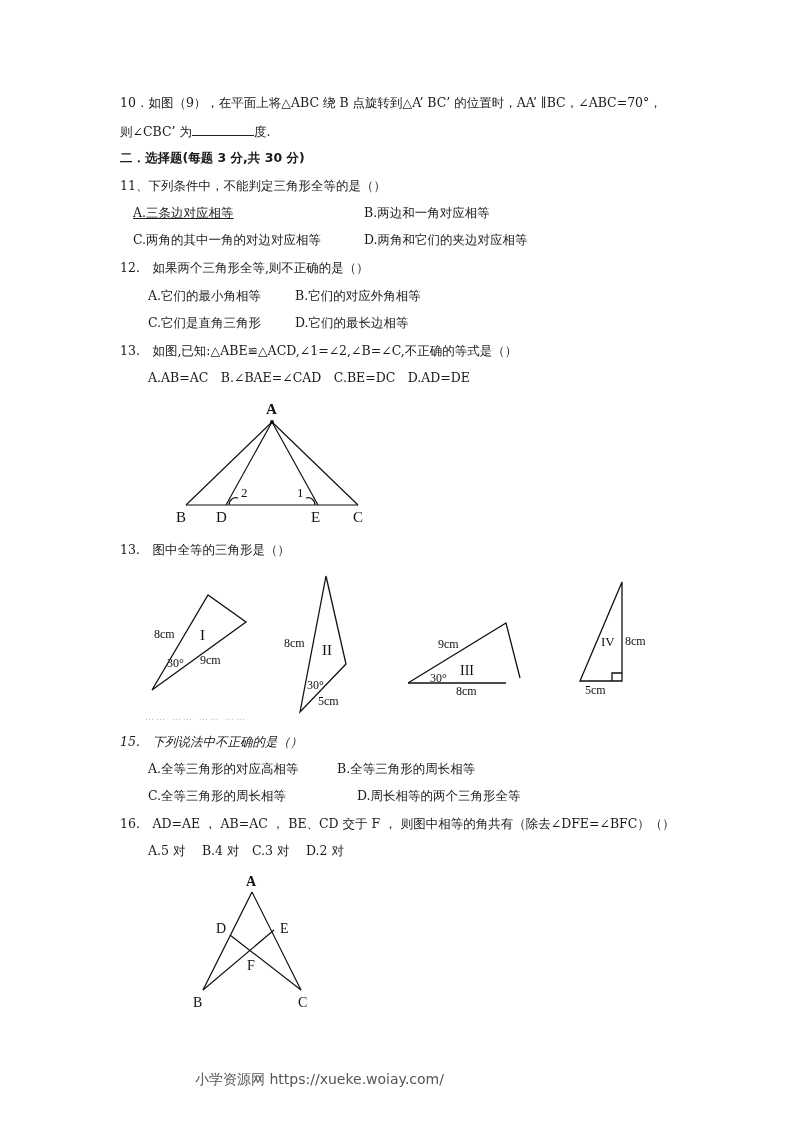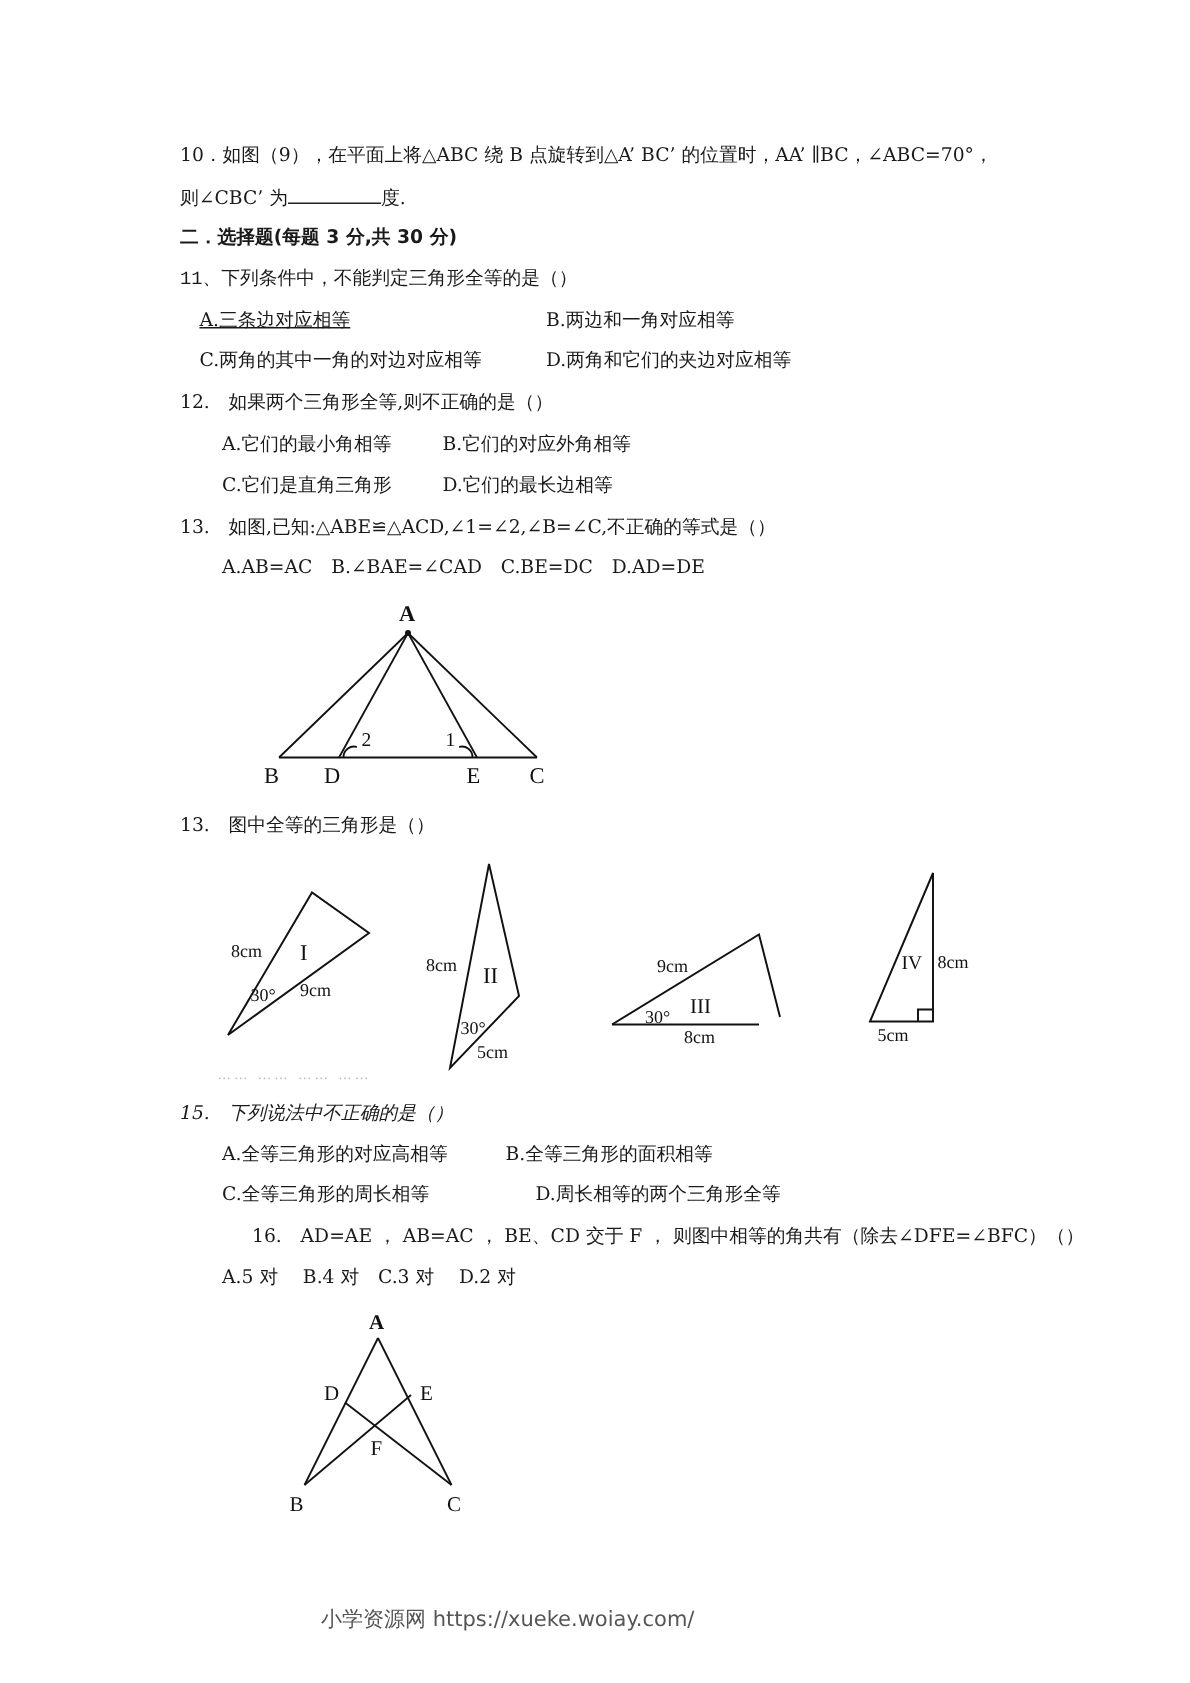--- a/index.html
+++ b/index.html
@@ -4,34 +4,34 @@
 <style>
   html, body { margin:0; padding:0; background:#ffffff; }
   body { width:793px; height:1122px; position:relative; overflow:hidden;
          font-family:"DejaVu Serif","Liberation Serif",serif; color:#1a1a1a; }
   .line { position:absolute; font-size:12.5px; white-space:nowrap; line-height:16px; }
   .bold { font-family:"DejaVu Sans","Liberation Sans",sans-serif; font-weight:bold; font-size:12.5px;text-align:center; }
   .blank { display:inline-block; width:62px; border-bottom:1px solid #222; height:12px; vertical-align:baseline; }
   svg { position:absolute; overflow:visible; }
   svg text { font-family:"Liberation Serif","DejaVu Serif",serif; fill:#111; }
   .footer { position:absolute; left:0; width:639px; top:1071px; text-align:center;
-            font-family:"DejaVu Sans","Liberation Sans",sans-serif; font-size:14px; color:#555;padding-left:19px; }
+            font-family:"DejaVu Sans","Liberation Sans",sans-serif; font-size:14px; color:#555; }
   .faded { color:#bbb; font-size:9px; letter-spacing:2px; }
 </style>
 </head>
 <body>
 
 <div class="line" style="left:120px;top:95px;text-align:right;">10．如图（9），在平面上将△ABC 绕 B 点旋转到△A’ BC’ 的位置时，AA’ ∥BC，∠ABC=70°，</div>
 <div class="line" style="left:120px;top:123px;">
   <span>则∠CBC’ 为</span><span class="blank"></span><span>度.</span>
 </div>
 
 <div class="line bold" style="left:120px;top:150px;">二．选择题(每题 3 分,共 30 分)</div>
 
-<div class="line" style="left:120px;top:178px;font-family:Liberation Mono, monospace;">11、下列条件中，不能判定三角形全等的是（）</div>
+<div class="line" style="left:120px;top:178px;">11、下列条件中，不能判定三角形全等的是（）</div>
 <div class="line" style="left:133px;top:205px;text-decoration:underline;">A.三条边对应相等</div>
 <div class="line" style="left:364px;top:205px;">B.两边和一角对应相等</div>
 <div class="line" style="left:133px;top:232px;">C.两角的其中一角的对边对应相等</div>
 <div class="line" style="left:364px;top:232px;">D.两角和它们的夹边对应相等</div>
 
 <div class="line" style="left:120px;top:260px;">12.　如果两个三角形全等,则不正确的是（）</div>
 <div class="line" style="left:148px;top:288px;">A.它们的最小角相等</div>
 <div class="line" style="left:295px;top:288px;">B.它们的对应外角相等</div>
 <div class="line" style="left:148px;top:315px;">C.它们是直角三角形</div>
 <div class="line" style="left:295px;top:315px;">D.它们的最长边相等</div>
@@ -90,25 +90,25 @@
   <text x="456" y="695" font-size="12">8cm</text>
 
   <text x="601" y="646" font-size="13">IV</text>
   <text x="625" y="645" font-size="12">8cm</text>
   <text x="585" y="694" font-size="12">5cm</text>
 </svg>
 <div class="line faded" style="left:145px;top:712px;height:8px;overflow:hidden;line-height:10px;">…… …… …… ……</div>
 
 <div class="line" style="left:120px;top:734px;font-style:italic;">15.　下列说法中不正确的是（）</div>
 <div class="line" style="left:148px;top:761px;">A.全等三角形的对应高相等</div>
-<div class="line" style="left:337px;top:761px;">B.全等三角形的面积相等</div>
+<div class="line" style="left:337px;top:761px;">B.全等三角形的周长相等</div>
 <div class="line" style="left:148px;top:788px;">C.全等三角形的周长相等</div>
 <div class="line" style="left:337px;top:788px;margin-left:20px;">D.周长相等的两个三角形全等</div>
 
-<div class="line" style="left:120px;top:816px;margin-left:48px;">16.　AD=AE ， AB=AC ， BE、CD 交于 F ， 则图中相等的角共有（除去∠DFE=∠BFC）（）</div>
+<div class="line" style="left:120px;top:816px;">16.　AD=AE ， AB=AC ， BE、CD 交于 F ， 则图中相等的角共有（除去∠DFE=∠BFC）（）</div>
 <div class="line" style="left:148px;top:843px;">A.5 对　 B.4 对　C.3 对　 D.2 对</div>
 
 <svg style="left:0;top:0;" width="793" height="1122">
   <g stroke="#111" stroke-width="1.2" fill="none">
     <line x1="252" y1="892" x2="203" y2="990"></line>
     <line x1="252" y1="892" x2="301" y2="990"></line>
     <line x1="230" y1="935" x2="301" y2="990"></line>
     <line x1="274" y1="930" x2="203" y2="990"></line>
   </g>
   <text x="246" y="886" font-size="14" font-weight="bold">A</text>

